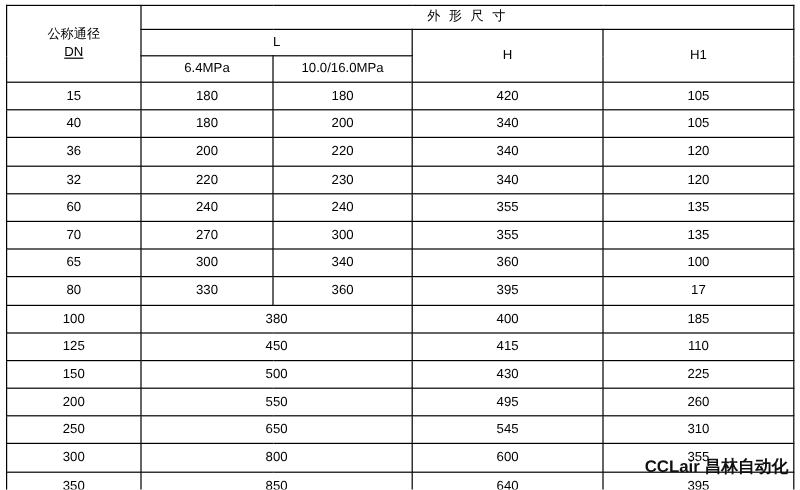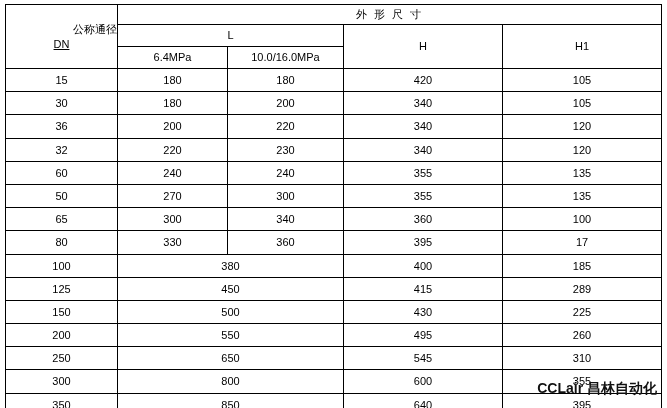--- a/index.html
+++ b/index.html
@@ -32,21 +32,21 @@
     vertical-align: middle;
     font-weight: normal;
     font-size: 11px;
     padding: 0;
     line-height: 1.1;
   }
   .h-dn {
     font-size: 12px;
     height: 42px;
   }
-  .h-dn .line1 { display: block; margin-bottom: 3px; text-align: right; }
+  .h-dn .line1 { display: block; margin-bottom: 3px; }
   .h-dn .line2 { display: block; text-decoration: underline; }
   .h-outer {
     font-size: 12px;
     letter-spacing: 2px;
     height: 19px;
   }
   .h-l {
     font-size: 12px;
     height: 21px;
   }
@@ -113,21 +113,21 @@
     </thead>
     <tbody>
       <tr>
           <td>15</td>
           <td>180</td>
           <td>180</td>
           <td>420</td>
           <td>105</td>
         </tr>
       <tr>
-          <td>30</td>
+          <td>40</td>
           <td>180</td>
           <td>200</td>
           <td>340</td>
           <td>105</td>
         </tr>
       <tr>
           <td>36</td>
           <td>200</td>
           <td>220</td>
           <td>340</td>
@@ -141,21 +141,21 @@
           <td>120</td>
         </tr>
       <tr>
           <td>60</td>
           <td>240</td>
           <td>240</td>
           <td>355</td>
           <td>135</td>
         </tr>
       <tr>
-          <td>50</td>
+          <td>70</td>
           <td>270</td>
           <td>300</td>
           <td>355</td>
           <td>135</td>
         </tr>
       <tr>
           <td>65</td>
           <td>300</td>
           <td>340</td>
           <td>360</td>
@@ -171,21 +171,21 @@
       <tr>
           <td>100</td>
           <td colspan="2">380</td>
           <td>400</td>
           <td>185</td>
         </tr>
       <tr>
           <td>125</td>
           <td colspan="2">450</td>
           <td>415</td>
-          <td>289</td>
+          <td>110</td>
         </tr>
       <tr>
           <td>150</td>
           <td colspan="2">500</td>
           <td>430</td>
           <td>225</td>
         </tr>
       <tr>
           <td>200</td>
           <td colspan="2">550</td>

